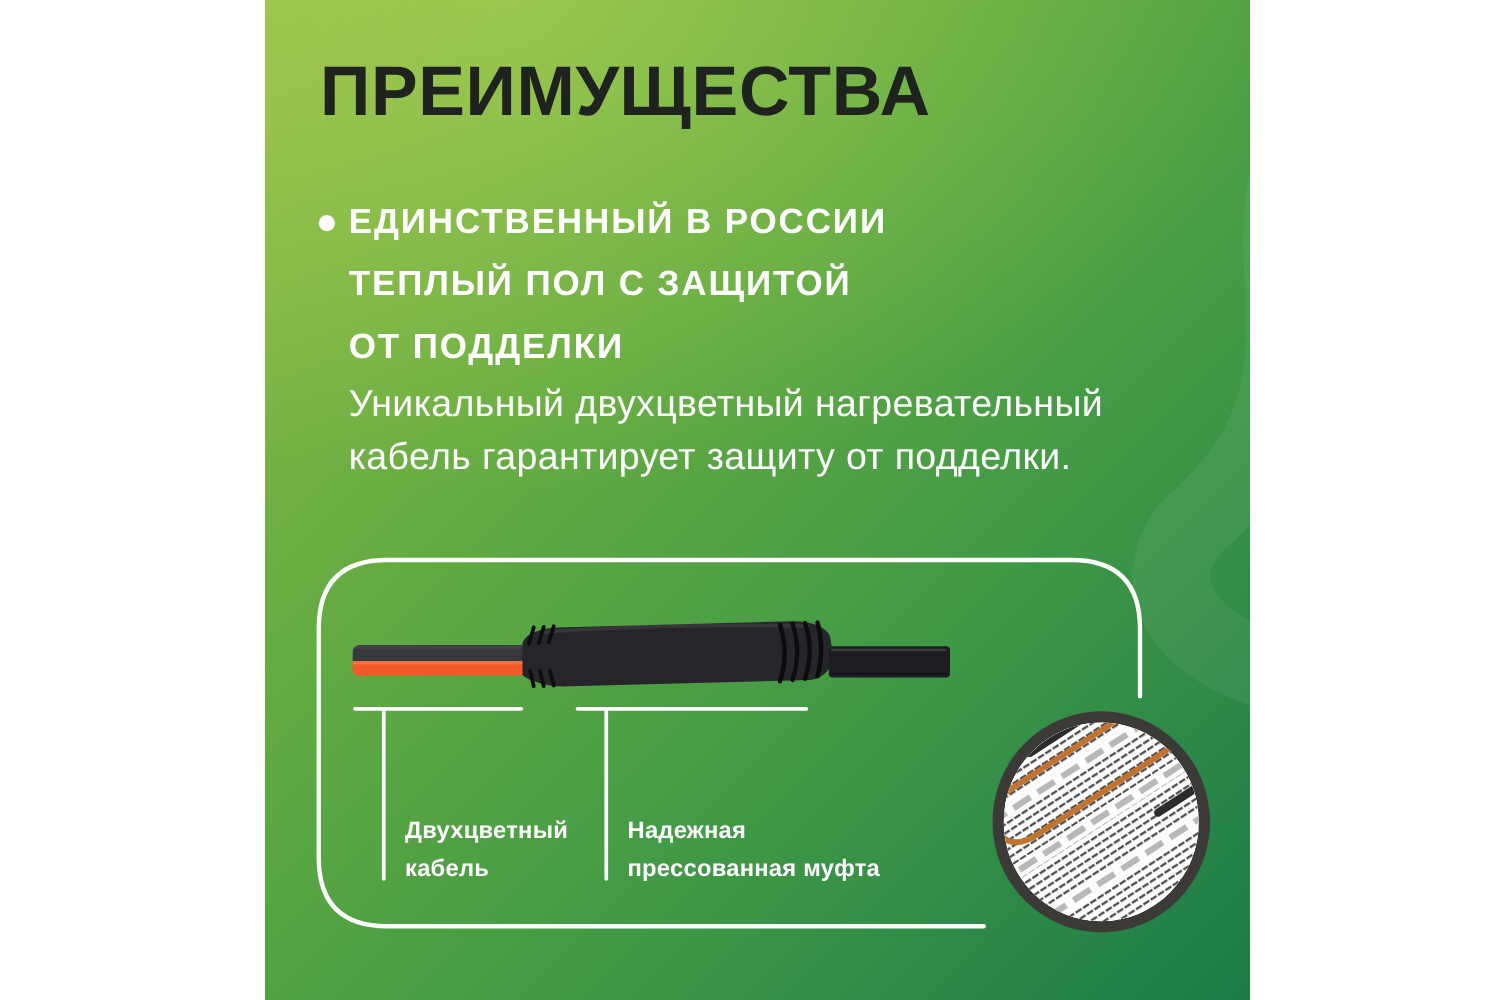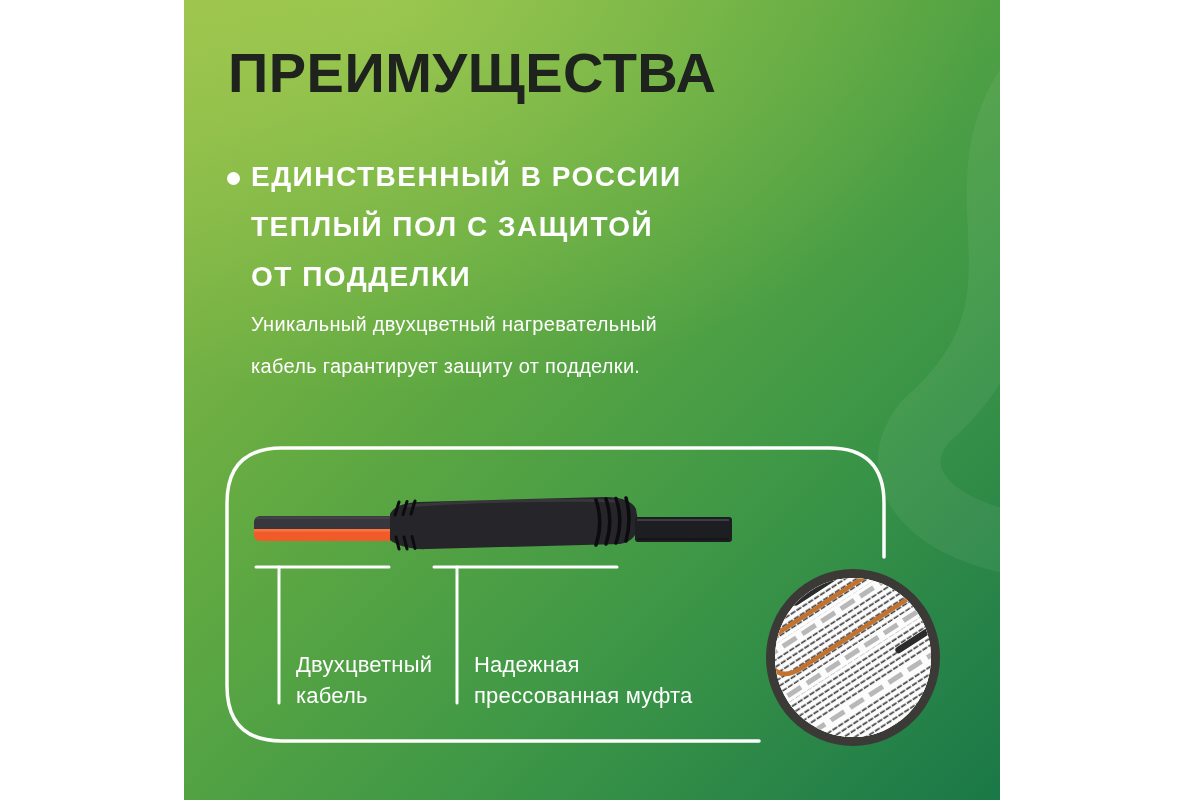--- a/index.html
+++ b/index.html
@@ -6,21 +6,21 @@
   body{
     width:1200px;height:800px;overflow:hidden;position:relative;
     background:#ffffff;
     font-family:"Liberation Sans", sans-serif;
   }
   .stage{position:absolute;inset:0;}
   .side{position:absolute;top:0;bottom:0;width:200px;background:#ffffff;}
   .side-left{left:0;}
   .side-right{right:0;}
   .canvas{
-    position:absolute;left:184px;top:0;width:912px;height:800px;overflow:hidden;
+    position:absolute;left:212px;top:0;width:912px;height:800px;overflow:hidden;
     background:
       radial-gradient(120% 90% at 22% 0%, rgba(185,219,90,0.45) 0%, rgba(185,219,90,0.0) 55%),
       linear-gradient(135deg, #93bd48 0%, #62aa42 34%, #3f9846 62%, #238048 86%, #157346 100%);
   }
   .waves{position:absolute;inset:0;pointer-events:none;}
   .title{
     position:absolute;left:44px;top:44px;
     font-size:56px;font-weight:bold;letter-spacing:0.5px;
     color:#1e231d;white-space:pre-line;line-height:1.05;
   }
@@ -28,28 +28,28 @@
     position:absolute;left:43px;top:172px;width:13px;height:13px;border-radius:50%;
     background:#ffffff;
   }
   .bullet-heading{
     position:absolute;left:67px;top:152px;
     font-size:28px;font-weight:bold;letter-spacing:1.5px;
     color:#ffffff;white-space:pre-line;line-height:50px;
   }
   .description{
     position:absolute;left:67px;top:303px;margin:0;
-    font-size:20px;font-weight:normal;letter-spacing:0.3px;
+    font-size:30px;font-weight:normal;letter-spacing:0.3px;
     color:#ffffff;white-space:pre-line;line-height:42px;
   }
   .panel{position:absolute;left:40px;top:445px;width:670px;height:300px;}
   .panel svg{position:absolute;inset:0;}
   .panel-label{
-    position:absolute;color:#ffffff;font-weight:normal;
-    font-size:22px;line-height:31px;white-space:pre-line;letter-spacing:0.2px;
+    position:absolute;color:#ffffff;font-weight:bold;
+    font-size:19px;line-height:31px;white-space:pre-line;letter-spacing:0.2px;
   }
   .panel-label.l1{left:72px;top:204px;}
   .panel-label.l2{left:250px;top:204px;}
   .inset-circle{
     position:absolute;left:582px;top:569px;width:174px;height:177px;
     border:9px solid #3b3a37;border-radius:50%;background:#fcfcfc;
     box-sizing:border-box;overflow:hidden;
   }
   .inset-circle svg{display:block;width:100%;height:100%;}
 </style>

